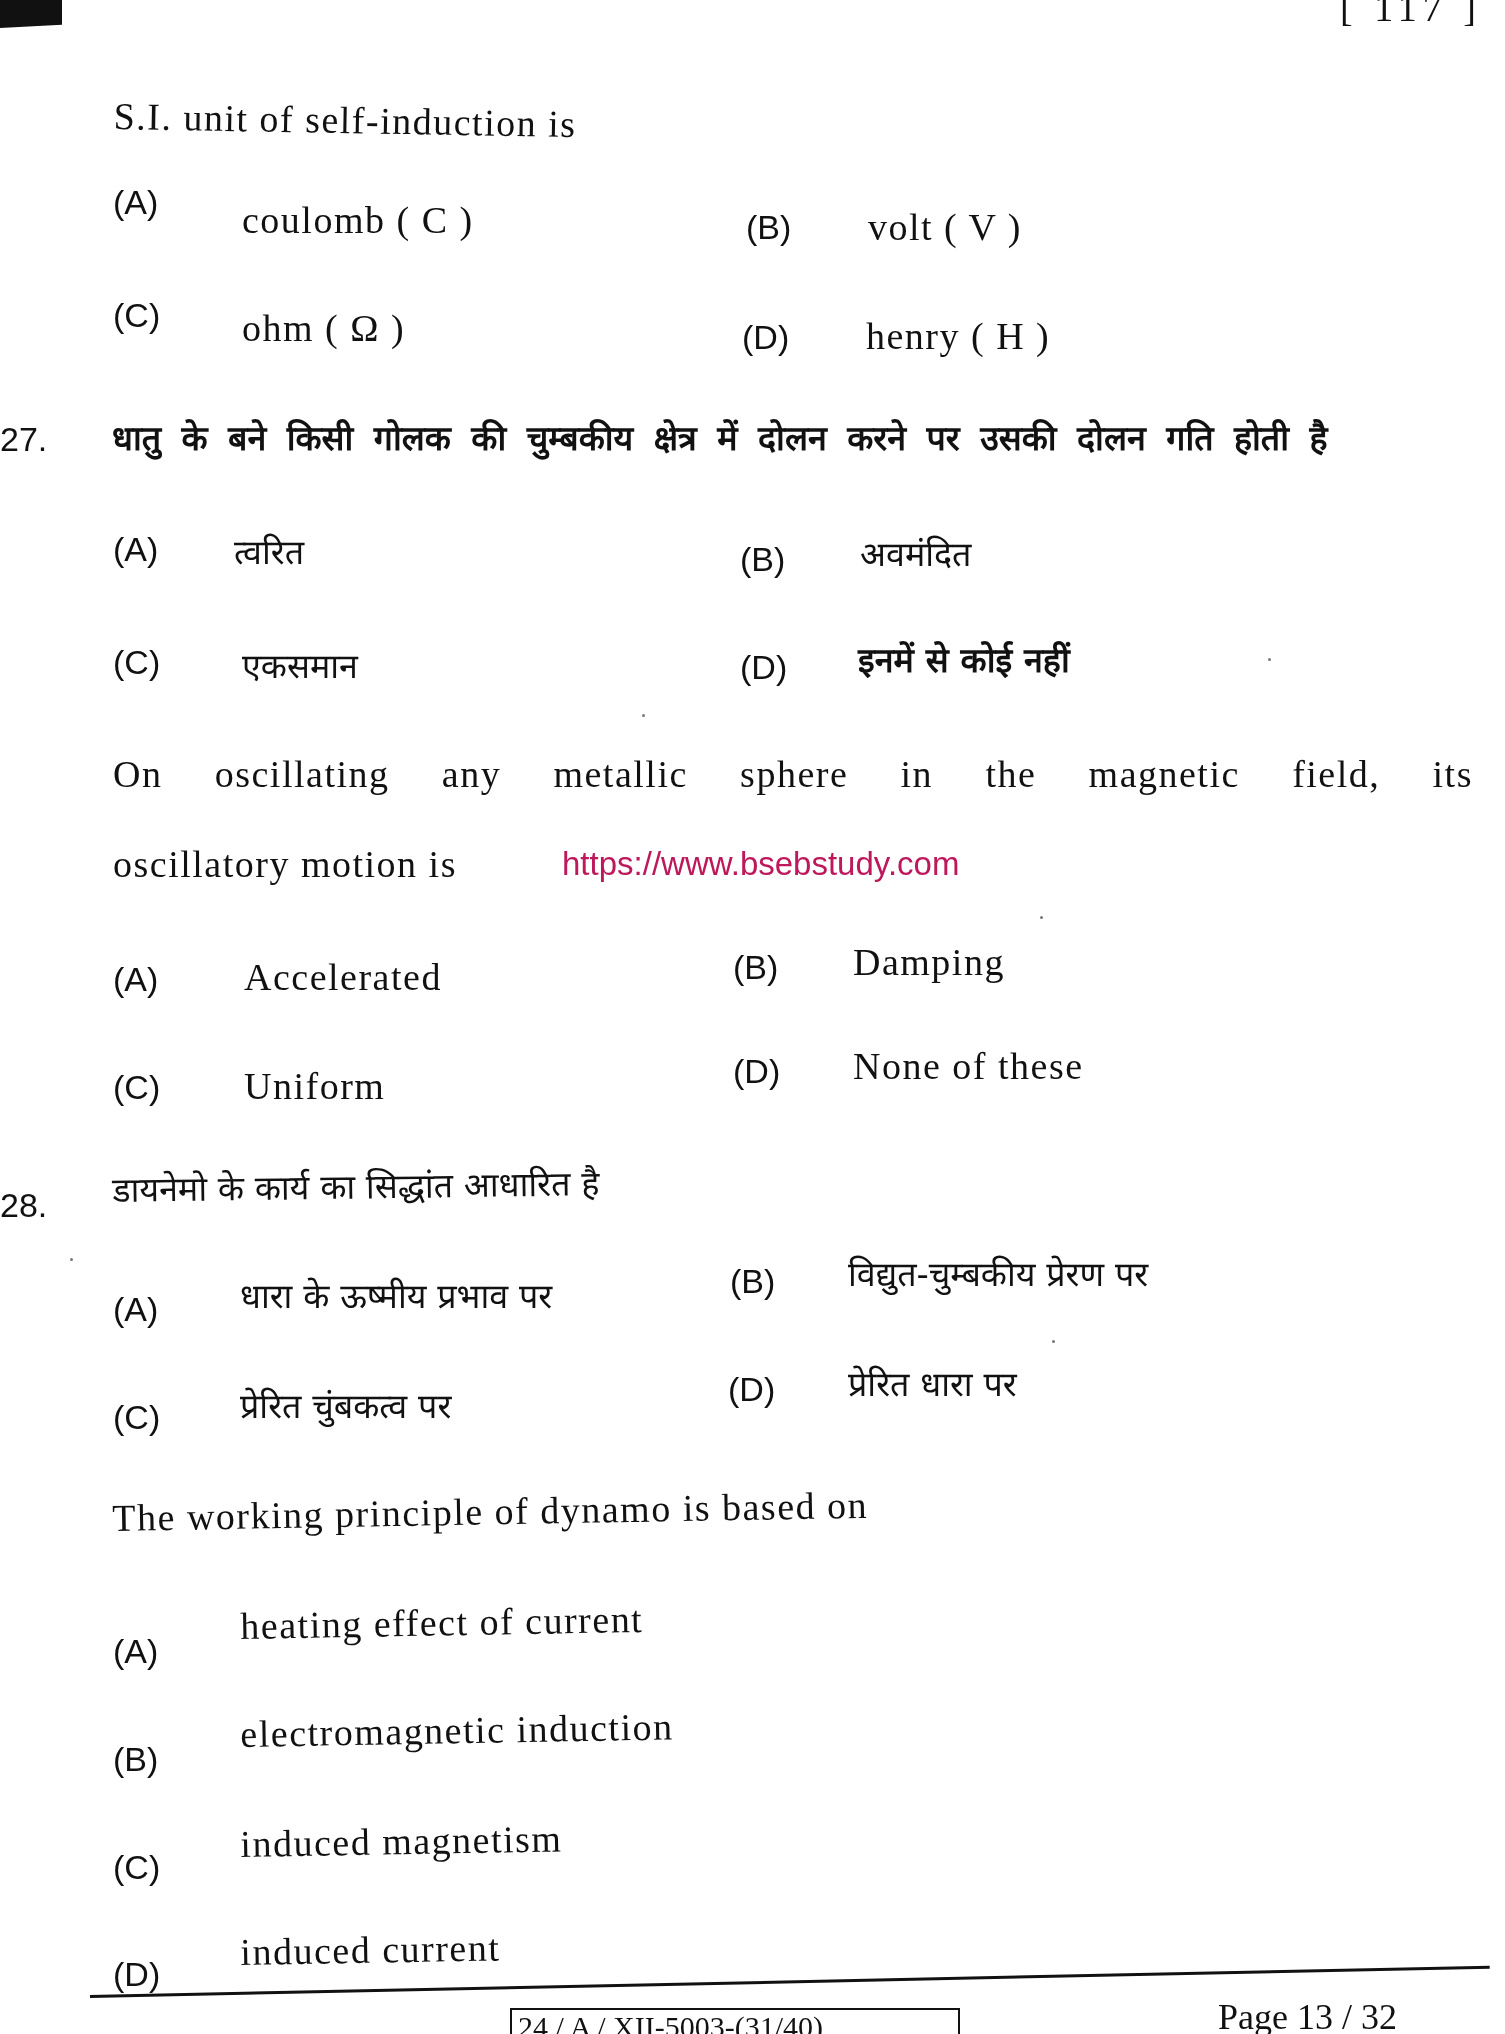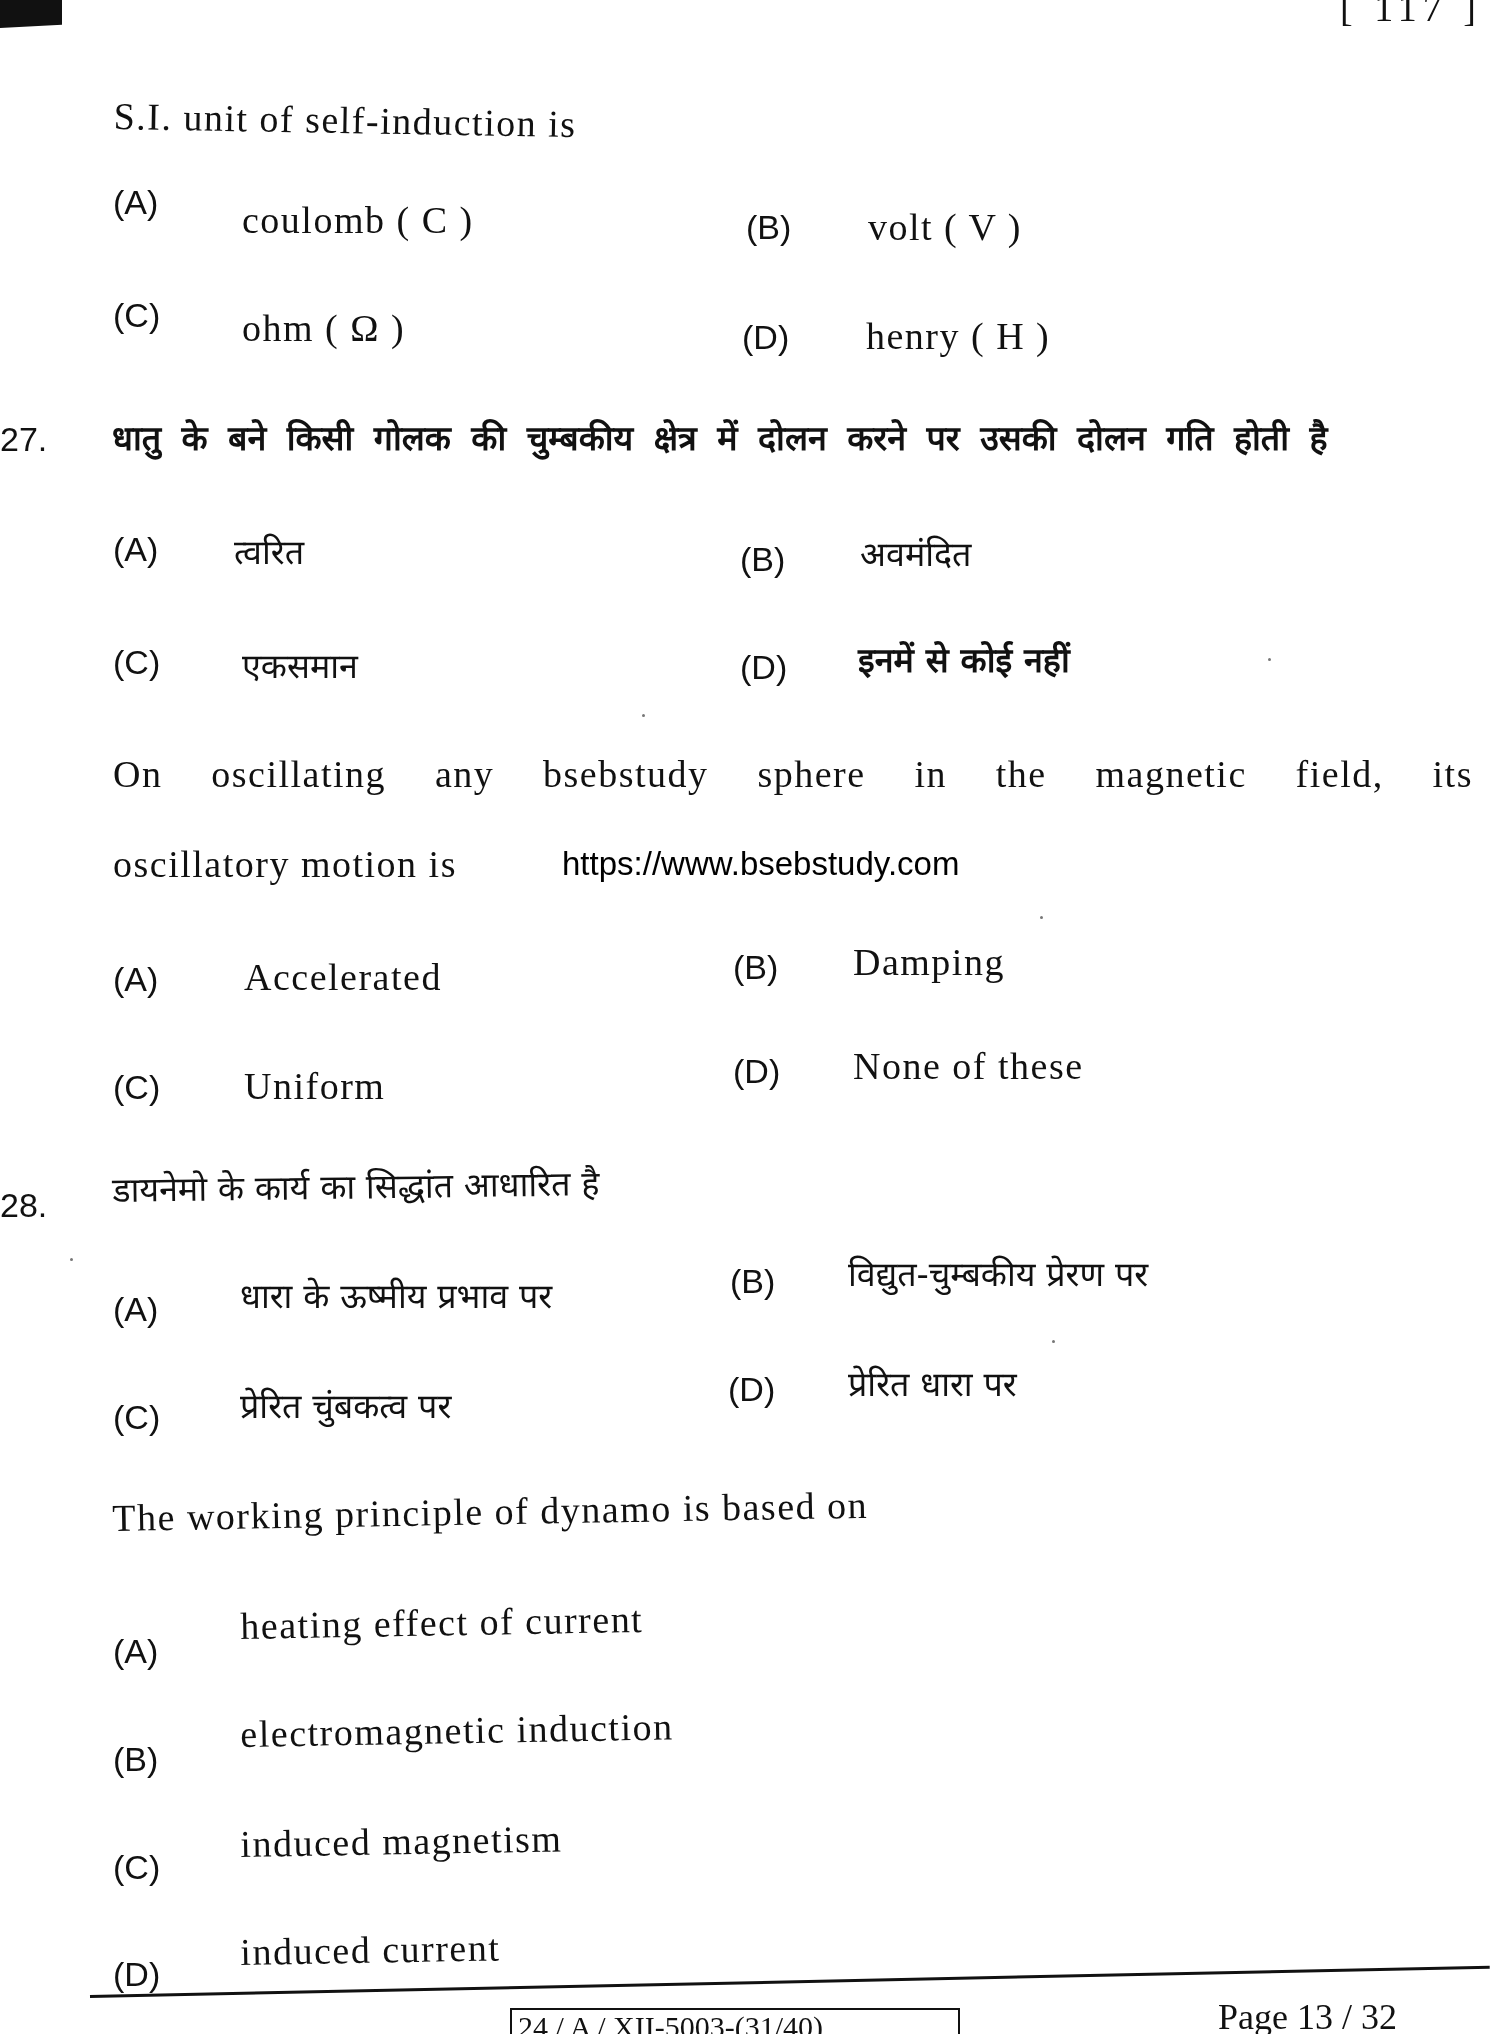--- a/index.html
+++ b/index.html
@@ -61,30 +61,30 @@
   <div class="abs hi-n" style="left:242px; top:642px;">एकसमान</div>
   <div class="abs lbl" style="left:740px; top:648px;">(D)</div>
   <div class="abs hi" style="left:858px; top:636px;">इनमें से कोई नहीं</div>
 </div>
 
 <div>
   <div class="abs en justify-line" style="left:113px; top:752px;justify-content:space-between;">
     <span>On</span>
     <span>oscillating</span>
     <span>any</span>
-    <span>bsebstudy</span>
+    <span>metallic</span>
     <span>sphere</span>
     <span>in</span>
     <span>the</span>
     <span>magnetic</span>
     <span>field,</span>
     <span>its</span>
   </div>
   <div class="abs en" style="left:113px; top:842px;">oscillatory motion is</div>
-  <div class="abs url" style="left:562px; top:845px; color:#000000;">https://www.bsebstudy.com</div>
+  <div class="abs url" style="left:562px; top:845px; color:#be185d;">https://www.bsebstudy.com</div>
 
   <div class="abs lbl" style="left:113px; top:960px;">(A)</div>
   <div class="abs en" style="left:244px; top:955px;">Accelerated</div>
   <div class="abs lbl" style="left:733px; top:948px;">(B)</div>
   <div class="abs en" style="left:853px; top:940px;">Damping</div>
   <div class="abs lbl" style="left:113px; top:1068px;">(C)</div>
   <div class="abs en" style="left:244px; top:1064px;">Uniform</div>
   <div class="abs lbl" style="left:733px; top:1052px;">(D)</div>
   <div class="abs en" style="left:853px; top:1044px;">None of these</div>
 </div>

